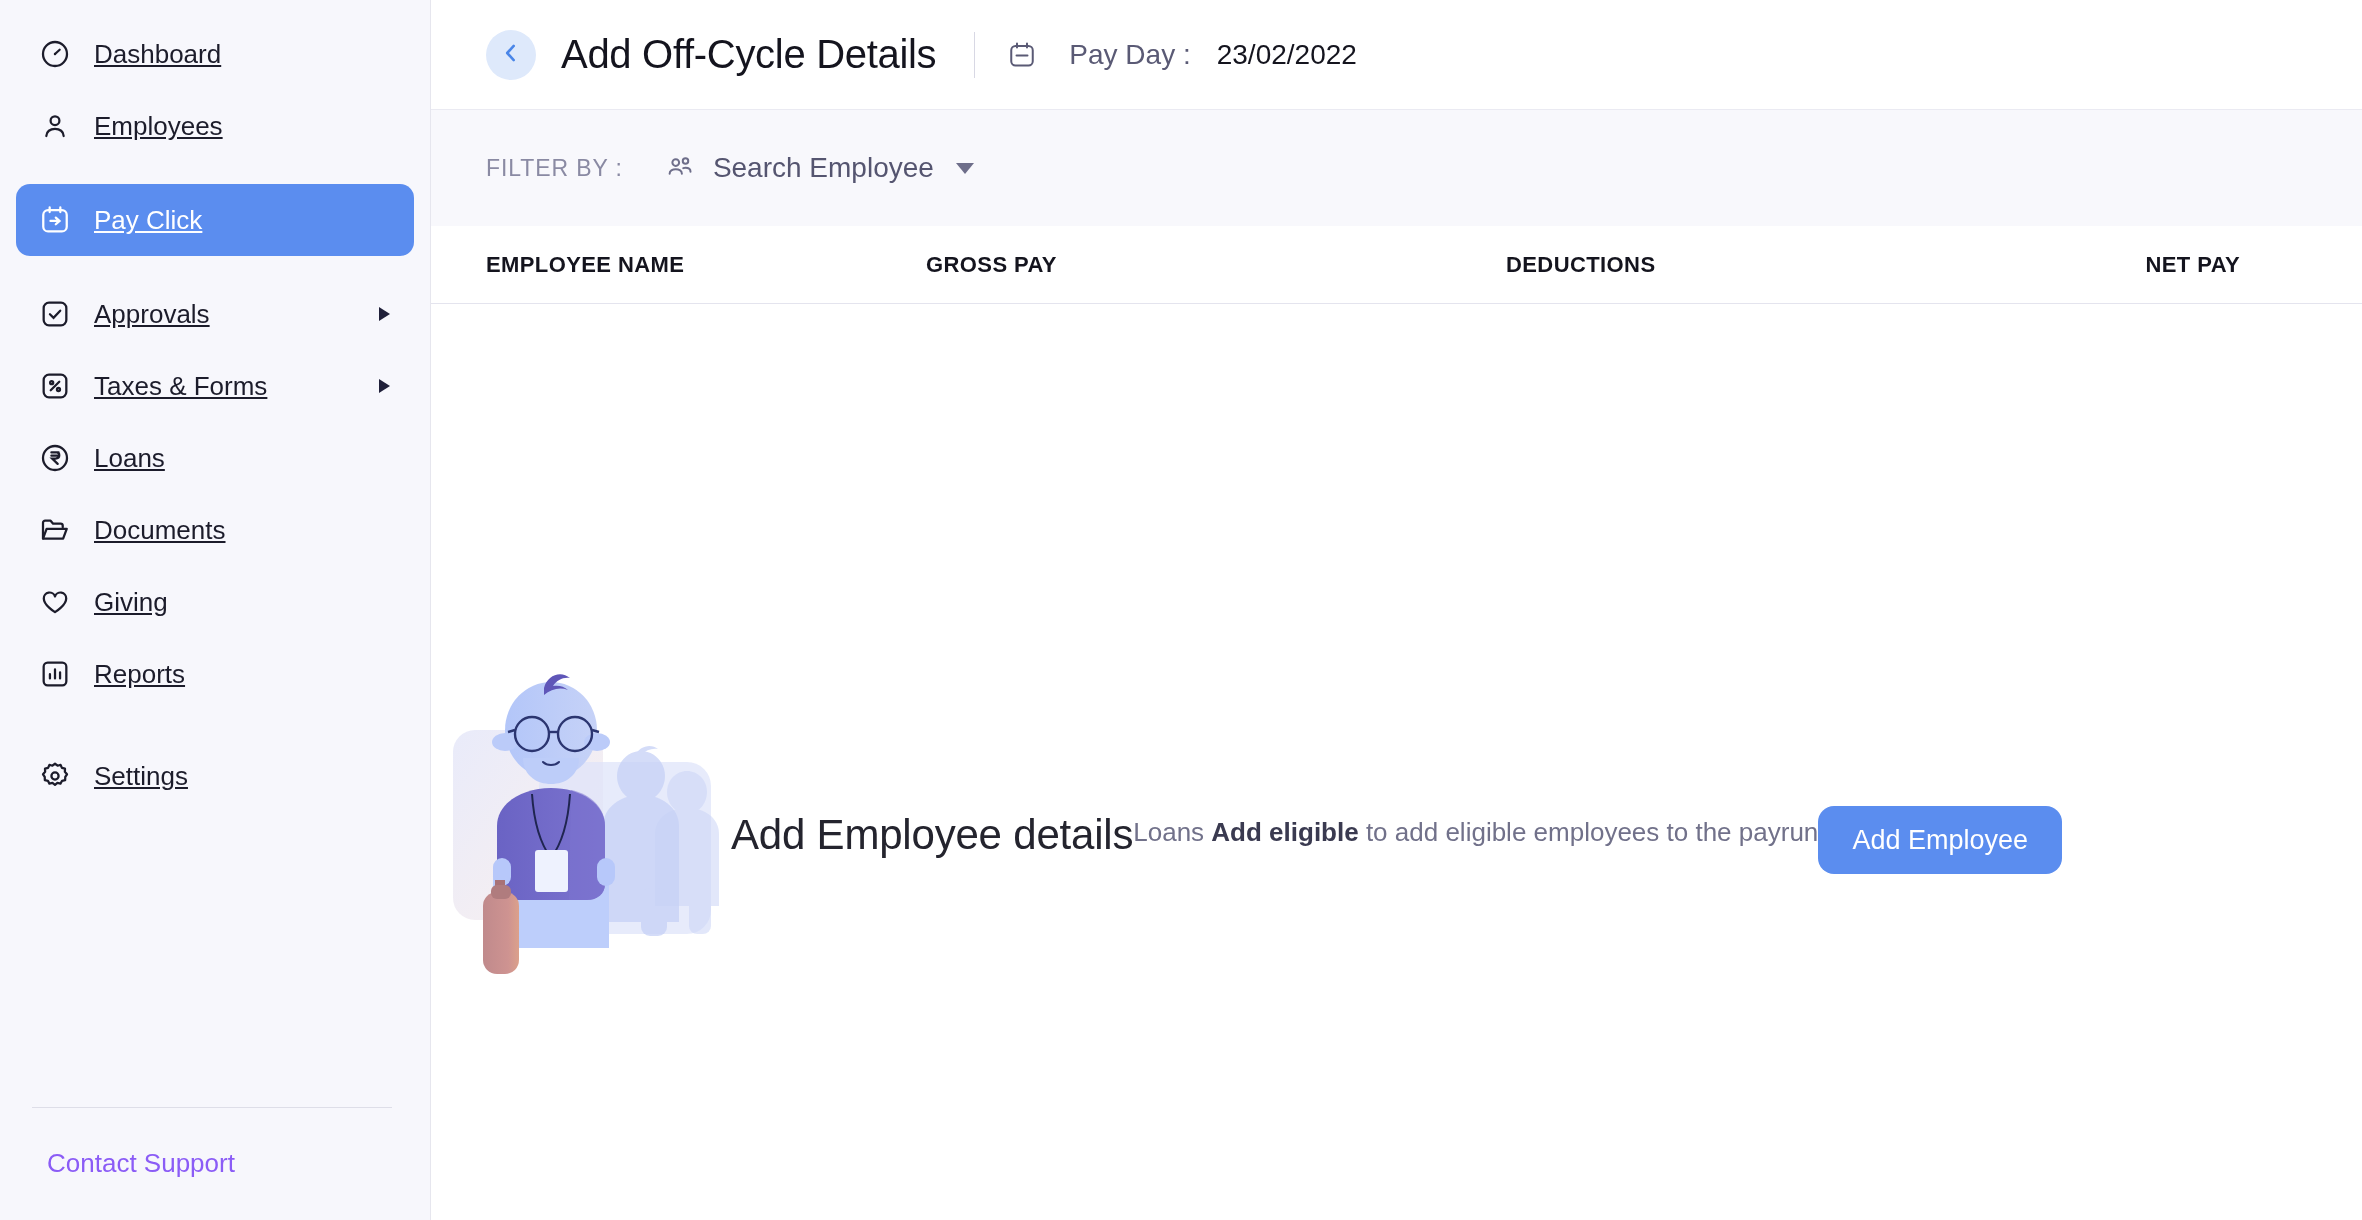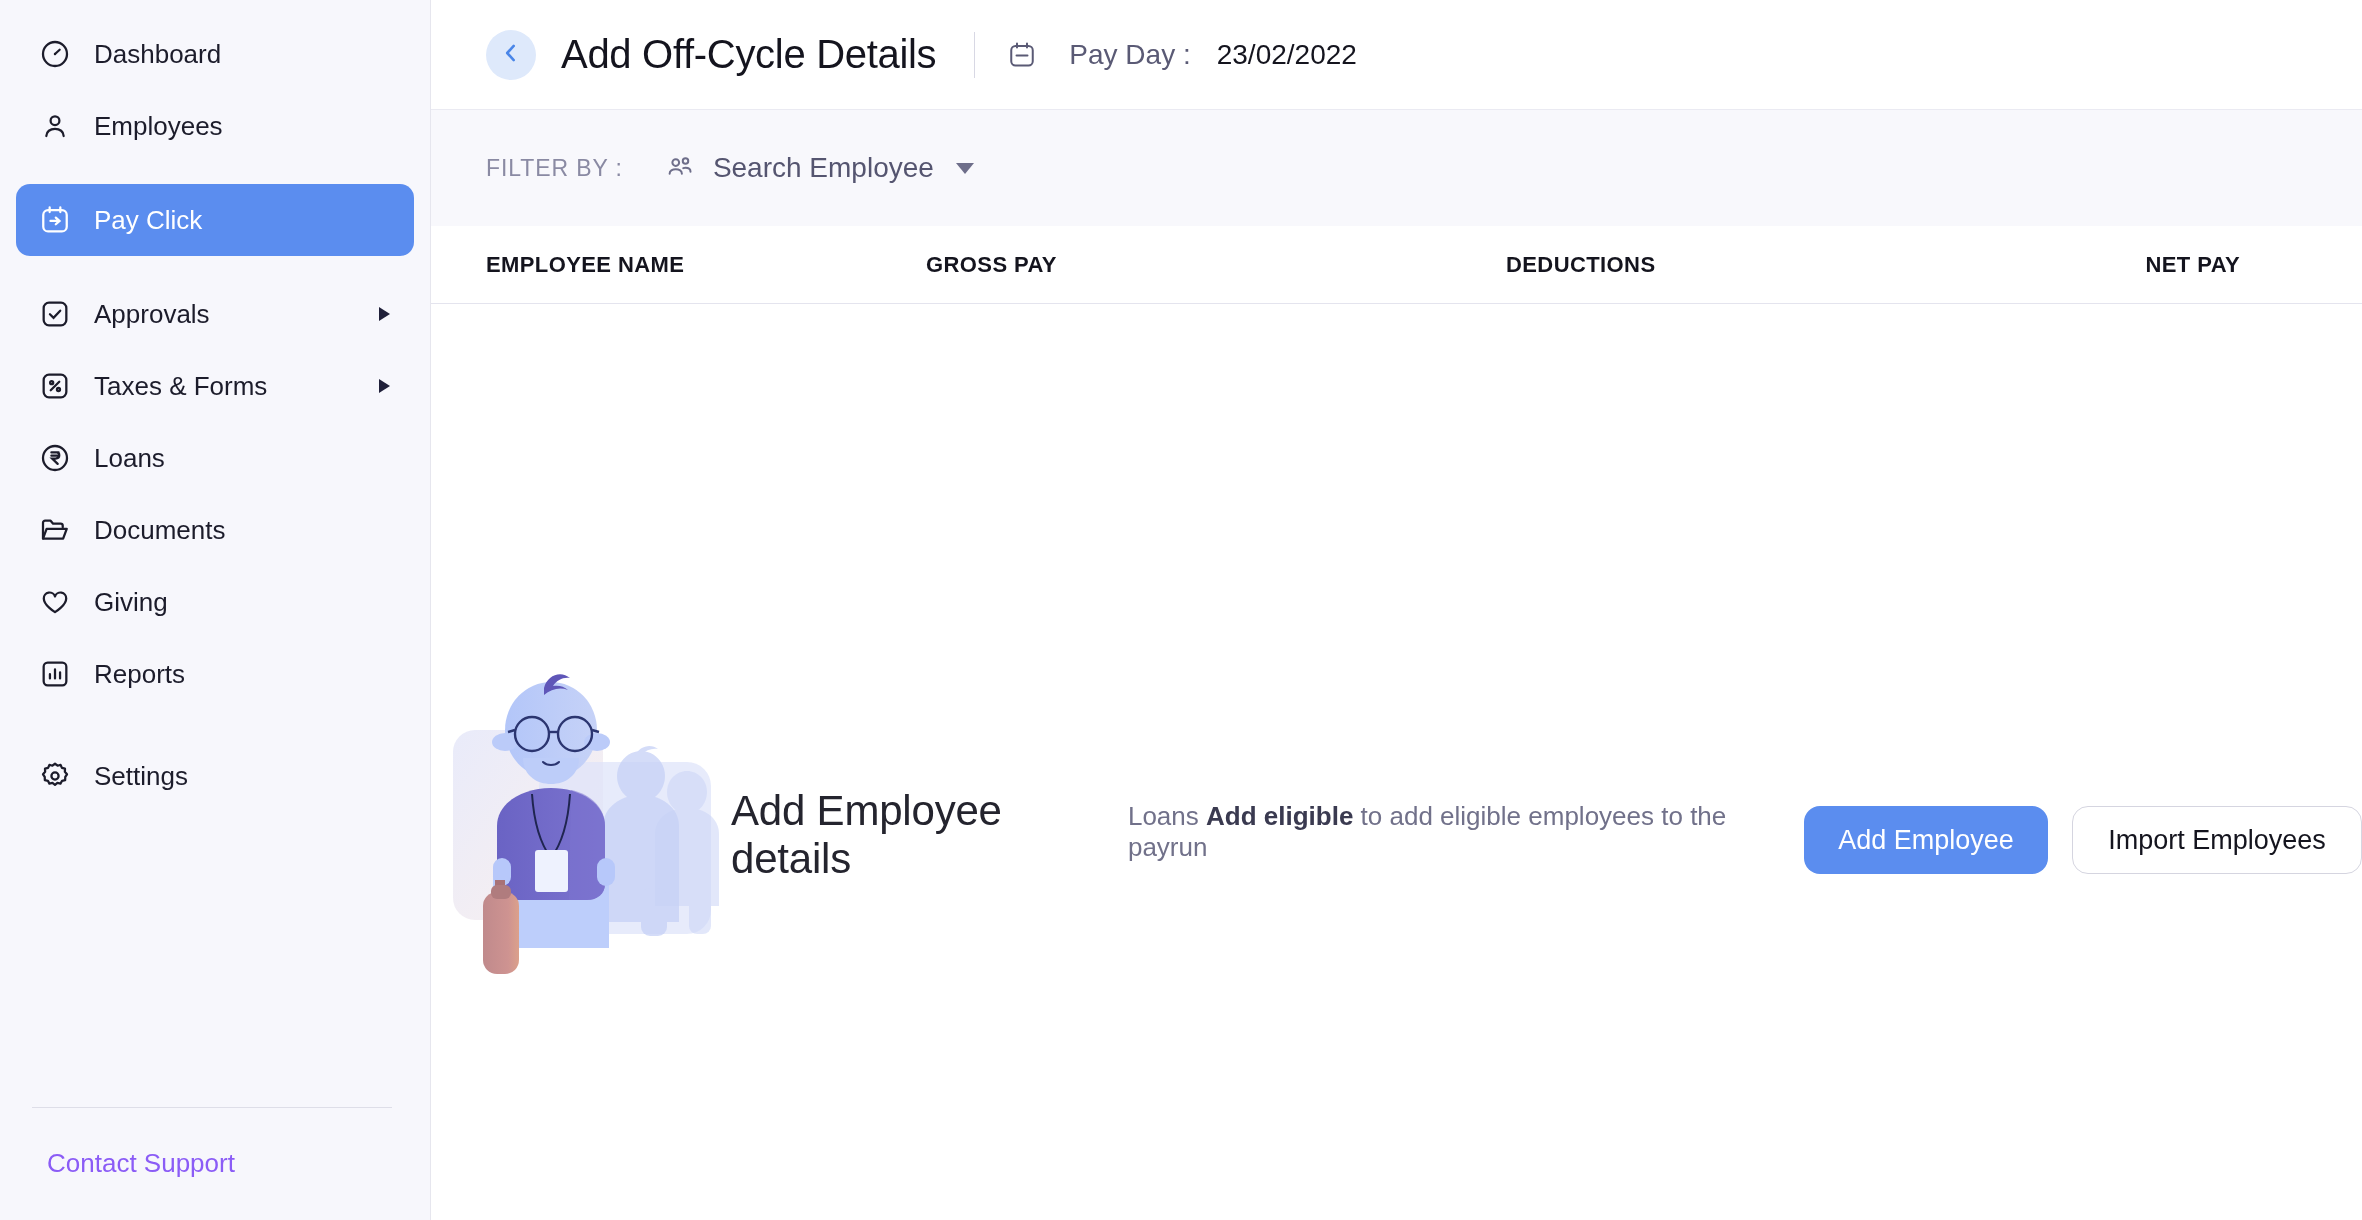--- a/index.html
+++ b/index.html
@@ -32,21 +32,21 @@
     cursor: pointer;
     position: relative;
   }
   .nav-item .ico {
     width: 34px; height: 34px;
     display: flex; align-items: center; justify-content: center;
     margin-right: 22px;
     flex: 0 0 34px;
   }
   .nav-item .ico svg { display: block; }
-  .nav-label { white-space: nowrap; }
+  .nav-label { white-space: nowrap; text-decoration: underline; }
   .nav-item.active {
     background: #5B8DEF;
     color: #ffffff;
   }
   .nav-item.active .ico svg { stroke: #ffffff; }
   .nav-caret {
     position: absolute; right: 24px;
     width: 0; height: 0;
     border-left: 11px solid #20203A;
     border-top: 7px solid transparent;
@@ -428,18 +428,17 @@
       </span>
 
       <div class="empty-title">Add Employee details</div>
 
       <div class="empty-sub">
         <span>Loans </span><b>Add eligible</b><span> to add eligible employees to the payrun</span>
       </div>
 
       <div class="btn-row">
         <button class="btn btn-primary">Add Employee</button>
-        <button class="btn btn-secondary">Import Employees</button>
       </div>
     </div>
 
   </section>
 </div>
 
 </body></html>

